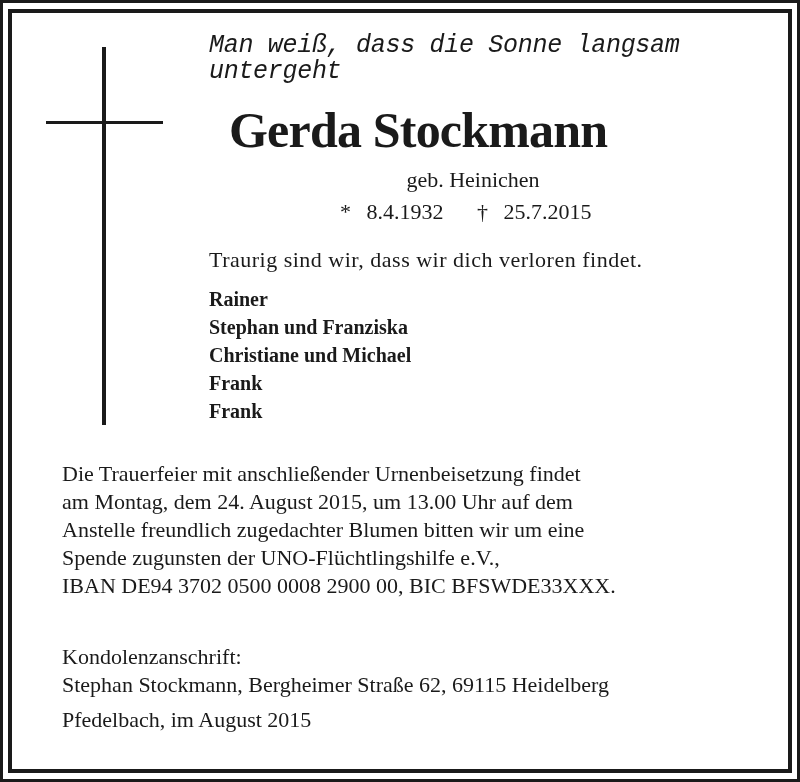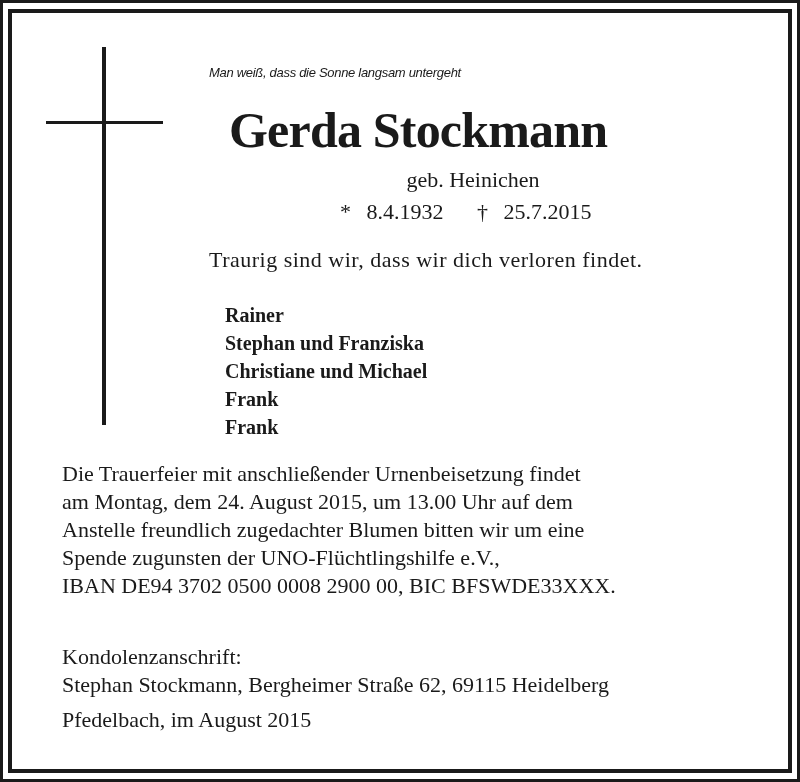--- a/index.html
+++ b/index.html
@@ -4,32 +4,32 @@
 <style>
   html, body { margin: 0; padding: 0; background: #ffffff; }
   body { width: 800px; height: 782px; position: relative; overflow: hidden;
          font-family: "DejaVu Serif", "Liberation Serif", serif; color: #1a1a1a; }
   .outer-frame { position: absolute; left: 0; top: 0; width: 794px; height: 776px;
          border: 3px solid #1a1a1a; }
   .inner-frame { position: absolute; left: 8px; top: 9px; width: 776px; height: 756px;
          border: 4px solid #1a1a1a; }
   .cross-v { position: absolute; left: 102px; top: 47px; width: 4px; height: 378px; background: #1a1a1a; }
   .cross-h { position: absolute; left: 46px; top: 121px; width: 117px; height: 3px; background: #1a1a1a; }
-  .motto { position: absolute; left: 209px; top: 60px; font-style: italic; font-size: 13px;
-           line-height: 26px; font-family: Liberation Sans, sans-serif; letter-spacing: -0.3px; }
+  .motto { position: absolute; left: 209px; top: 33px; font-style: italic; font-size: 25px;
+           line-height: 26px; font-family: Liberation Mono, monospace; letter-spacing: -0.3px; }
   .name { position: absolute; left: 229px; top: 100px; font-weight: bold; font-size: 50px;
           line-height: 60px; letter-spacing: -0.8px; font-family: "Liberation Serif", "DejaVu Serif", serif; }
   .maiden { position: absolute; left: 0; width: 946px; top: 167px; text-align: center; font-size: 22px; line-height: 26px;
             font-family: "Liberation Serif", serif; }
   .dates { position: absolute; left: 340px; top: 199px; font-size: 22px; line-height: 26px;
            font-family: "Liberation Serif", serif; word-spacing: 10px; }
   .dates span { margin-right: 18px; text-align: right; }
   .sad { position: absolute; left: 209px; top: 247px; font-size: 22px; line-height: 26px;
          font-family: "Liberation Serif", serif; letter-spacing: 0.5px; }
-  .mourners { position: absolute; left: 209px; top: 285px; margin: 16px; padding: 0; list-style: none; }
+  .mourners { position: absolute; left: 209px; top: 285px; margin: 0; padding: 0; list-style: none; }
   .mourners li { font-weight: bold; font-size: 20px; line-height: 28px; font-family: "Liberation Serif", serif; }
   .body-text { position: absolute; left: 62px; top: 460px; font-size: 22px; line-height: 28px;
                font-family: Liberation Serif, serif; }
   .body-text div { white-space: nowrap; }
   .condolence { position: absolute; left: 62px; top: 643px; font-size: 22px; line-height: 28px;
                 font-family: "Liberation Serif", serif; }
   .place-date { position: absolute; left: 62px; top: 706px; font-size: 22px; line-height: 28px;
                 font-family: "Liberation Serif", serif; }
 </style>
 </head>

